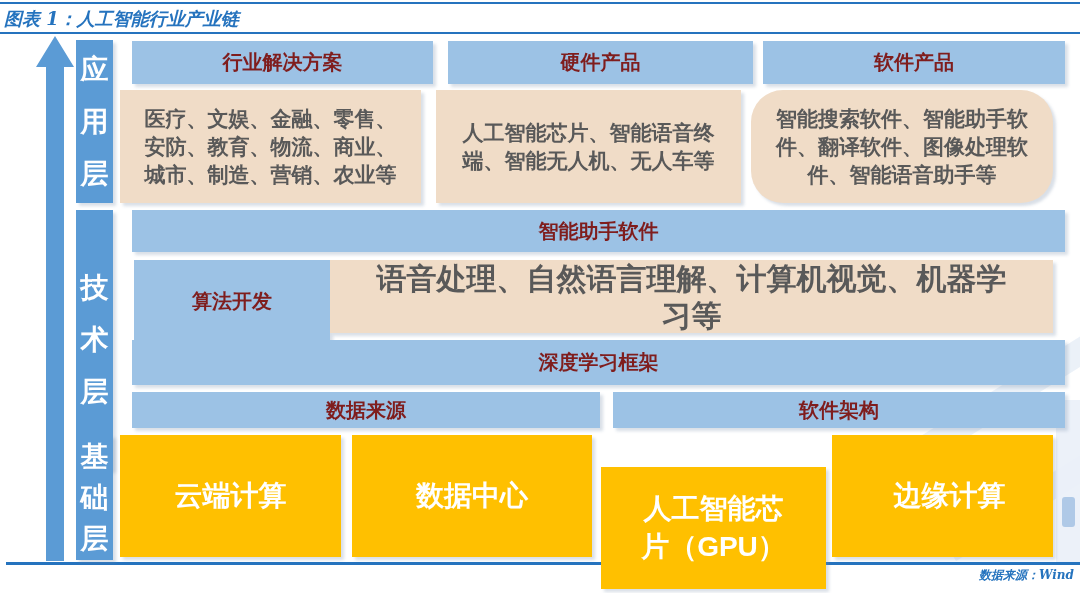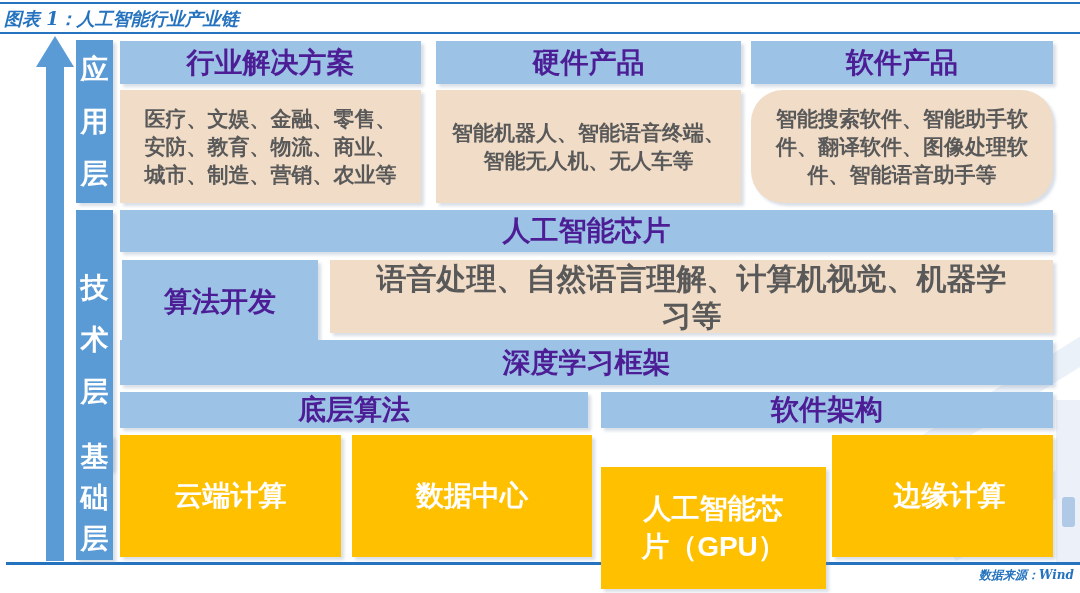--- a/index.html
+++ b/index.html
@@ -35,22 +35,22 @@
   .layer-label{
     left:76px;width:37px;background:#5B9BD5;color:#ffffff;
     font-size:28px;font-weight:600;text-align:center;word-break:break-all;
     display:flex;flex-direction:column;justify-content:center;
   }
   .label-app{top:40px;height:163px;line-height:52px;}
   .label-tech{top:210px;height:260px;line-height:52px;}
   .label-found{top:435px;height:125px;line-height:41px;}
   
   .blue{
-    background:#9CC2E5;color:#4c1d95;font-weight:700;font-size:28px;
-    display:flex;align-items:center;justify-content:center;text-align:center;
+    background:#9CC2E5;color:#7f1d1d;font-weight:700;font-size:20px;
+    display:flex;align-items:center;justify-content:center;text-align:center;margin-left:12px;
   }
   .hdr{top:41px;height:43px;}
   .hdr1{left:120px;width:301px;}
   .hdr2{left:436px;width:305px;}
   .hdr3{left:751px;width:302px;}
   
   .tan{
     background:#F0DCC7;color:#595959;font-weight:600;
     display:flex;align-items:center;justify-content:center;text-align:center;
   }
@@ -95,28 +95,28 @@
 
   <div class="el layer-label label-app shadowed">应用层</div>
   <div class="el layer-label label-tech shadowed">技术层</div>
   <div class="el layer-label label-found shadowed">基础层</div>
 
   <div class="el blue hdr hdr1 shadowed">行业解决方案</div>
   <div class="el blue hdr hdr2 shadowed">硬件产品</div>
   <div class="el blue hdr hdr3 shadowed">软件产品</div>
 
   <div class="el tan body-box body1 shadowed">医疗、文娱、金融、零售、安防、教育、物流、商业、城市、制造、营销、农业等</div>
-  <div class="el tan body-box body2 shadowed">智能机器人、智能语音终端、智能无人机、无人车等</div>
+  <div class="el tan body-box body2 shadowed">人工智能芯片、智能语音终端、智能无人机、无人车等</div>
   <div class="el tan body-box body3 shadowed">智能搜索软件、智能助手软件、翻译软件、图像处理软件、智能语音助手等</div>
 
-  <div class="el blue platform shadowed">人工智能芯片</div>
+  <div class="el blue platform shadowed">智能助手软件</div>
   <div class="el blue algdev shadowed">算法开发</div>
   <div class="el tan algfields shadowed">语音处理、自然语言理解、计算机视觉、机器学习等</div>
   <div class="el blue dlframe shadowed">深度学习框架</div>
-  <div class="el blue lowalg shadowed">底层算法</div>
+  <div class="el blue lowalg shadowed">数据来源</div>
   <div class="el blue swarch shadowed">软件架构</div>
 
   <div class="el orange o1 shadowed">云端计算</div>
   <div class="el orange o2 shadowed">数据中心</div>
   <div class="el orange o3 shadowed">人工智能芯片（GPU）</div>
   <div class="el orange o4 shadowed">边缘计算</div>
 
   <div class="rule rule-bottom"></div>
   <div class="source">数据来源：Wind</div>
 

